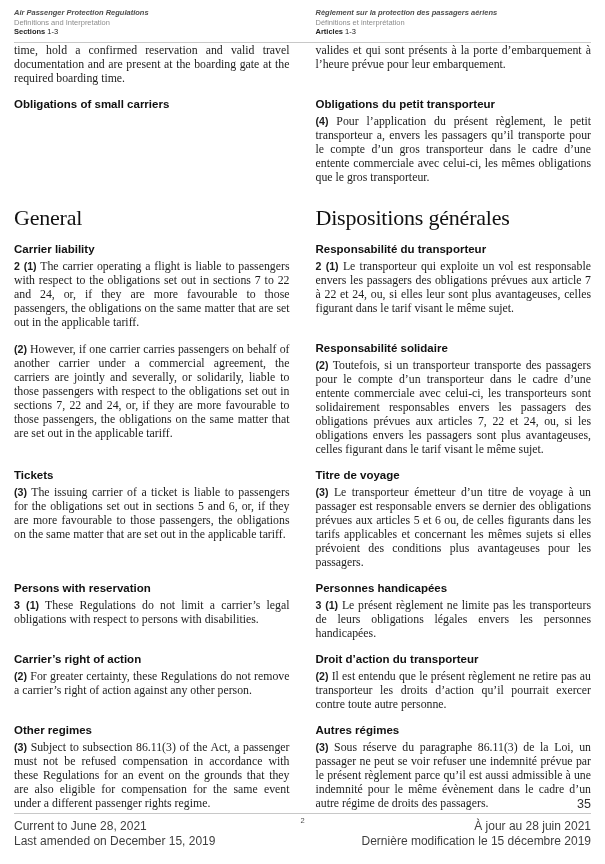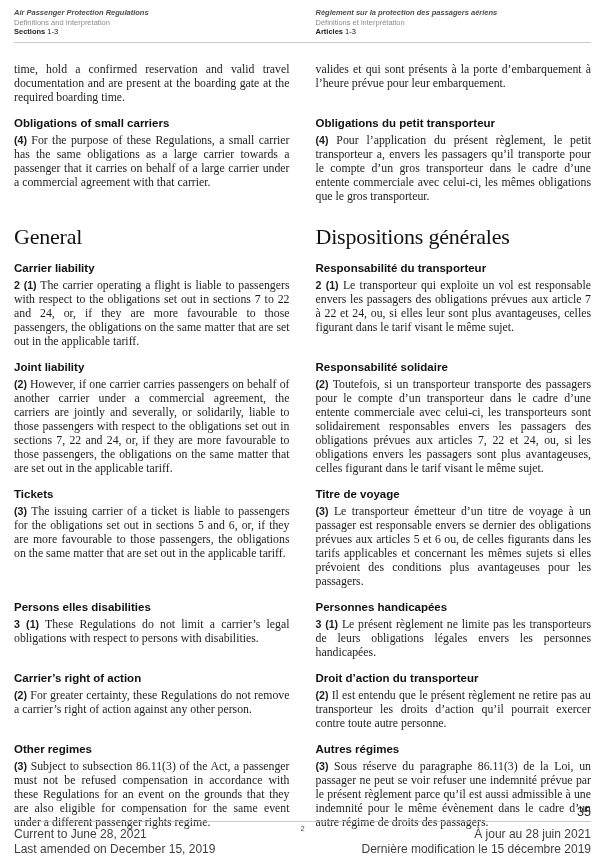--- a/index.html
+++ b/index.html
@@ -18,21 +18,21 @@
   }
   .header-grid {
     display: grid; grid-template-columns: 1fr 1fr; column-gap: 26px;
     font-family: "Liberation Sans", sans-serif; font-size: 7.5px; line-height: 9.5px;
   }
   .hd-title { font-style: italic; font-weight: bold; color: #4d4d4d; }
   .hd-subtitle { color: #8d8d8d; }
   .hd-range { color: #222; }
   .hd-range .bold { font-weight: bold; }
   
-  main { margin-top: 19px; }
+  main { }
   .section-row {
     display: grid; grid-template-columns: 1fr 1fr; column-gap: 26px;
     margin-top: 13px;
   }
   .section-row.continuation { margin-top: 0; }
   .section-row.part { margin-top: 21px; margin-bottom: 7px; }
   .sec-heading {
     font-family: "Liberation Sans", sans-serif; font-weight: bold;
     font-size: 11.5px; line-height: 13px; margin: 0 0 3px 0; color: #111;
   }
@@ -44,21 +44,21 @@
   p.body-para {
     margin: 0; font-size: 11.8px; line-height: 14px;
     text-align: justify; color: #1c1c1c;
   }
   .marker {
     font-family: "Liberation Sans", sans-serif; font-weight: bold;
     font-size: 10.6px;
   }
   
   .footer {
-    position: absolute; left: 14px; right: 14px; bottom: 7px;
+    position: absolute; left: 14px; right: 14px; bottom: 15px;
     font-family: "Liberation Sans", sans-serif;
   }
   .statute-page {
     text-align: right; font-size: 12.5px; color: #2e2e2e; margin-bottom: 2px;
     line-height: 13px;
   }
   .footer-rule { border-top: 1px solid #c8c8c8; position: relative; height: 0; }
   .sheet-page {
     position: absolute; top: 2px; left: 50%; transform: translateX(-50%);
     font-size: 7.5px; color: #4a4a4a;
@@ -99,21 +99,20 @@
       <div class="cell fr">
 
         <p class="body-para"> <span class="body-text">valides et qui sont présents à la porte d’embarquement à l’heure prévue pour leur embarquement.</span></p>
       </div>
     </div>
 
     <div class="section-row section">
       <div class="cell en">
         <h2 class="sec-heading">Obligations of small carriers</h2>
 
-        <p class="body-para"><span class="marker">(4)</span> <span class="body-text">For the purpose of these Regulations, a small carrier has the same obligations as a large carrier towards a passenger that it carries on behalf of a large carrier under a commercial agreement with that carrier.</span></p>
       </div>
       <div class="cell fr">
         <h2 class="sec-heading">Obligations du petit transporteur</h2>
 
         <p class="body-para"><span class="marker">(4)</span> <span class="body-text">Pour l’application du présent règlement, le petit transporteur a, envers les passagers qu’il transporte pour le compte d’un gros transporteur dans le cadre d’une entente commerciale avec celui-ci, les mêmes obligations que le gros transporteur.</span></p>
       </div>
     </div>
 
     <div class="section-row part">
       <div class="cell en">
@@ -136,21 +135,20 @@
       </div>
       <div class="cell fr">
         <h2 class="sec-heading">Responsabilité du transporteur</h2>
 
         <p class="body-para"><span class="marker">2 (1)</span> <span class="body-text">Le transporteur qui exploite un vol est responsable envers les passagers des obligations prévues aux article 7 à 22 et 24, ou, si elles leur sont plus avantageuses, celles figurant dans le tarif visant le même sujet.</span></p>
       </div>
     </div>
 
     <div class="section-row section">
       <div class="cell en">
-        <h2 class="sec-heading">Joint liability</h2>
 
         <p class="body-para"><span class="marker">(2)</span> <span class="body-text">However, if one carrier carries passengers on behalf of another carrier under a commercial agreement, the carriers are jointly and severally, or solidarily, liable to those passengers with respect to the obligations set out in sections 7, 22 and 24, or, if they are more favourable to those passengers, the obligations on the same matter that are set out in the applicable tariff.</span></p>
       </div>
       <div class="cell fr">
         <h2 class="sec-heading">Responsabilité solidaire</h2>
 
         <p class="body-para"><span class="marker">(2)</span> <span class="body-text">Toutefois, si un transporteur transporte des passagers pour le compte d’un transporteur dans le cadre d’une entente commerciale avec celui-ci, les transporteurs sont solidairement responsables envers les passagers des obligations prévues aux articles 7, 22 et 24, ou, si les obligations envers les passagers sont plus avantageuses, celles figurant dans le tarif visant le même sujet.</span></p>
       </div>
     </div>
 
@@ -162,21 +160,21 @@
       </div>
       <div class="cell fr">
         <h2 class="sec-heading">Titre de voyage</h2>
 
         <p class="body-para"><span class="marker">(3)</span> <span class="body-text">Le transporteur émetteur d’un titre de voyage à un passager est responsable envers se dernier des obligations prévues aux articles 5 et 6 ou, de celles figurants dans les tarifs applicables et concernant les mêmes sujets si elles prévoient des conditions plus avantageuses pour les passagers.</span></p>
       </div>
     </div>
 
     <div class="section-row section">
       <div class="cell en">
-        <h2 class="sec-heading">Persons elles disabilities</h2>
+        <h2 class="sec-heading">Persons with reservation</h2>
 
         <p class="body-para"><span class="marker">3 (1)</span> <span class="body-text">These Regulations do not limit a carrier’s legal obligations with respect to persons with disabilities.</span></p>
       </div>
       <div class="cell fr">
         <h2 class="sec-heading">Personnes handicapées</h2>
 
         <p class="body-para"><span class="marker">3 (1)</span> <span class="body-text">Le présent règlement ne limite pas les transporteurs de leurs obligations légales envers les personnes handicapées.</span></p>
       </div>
     </div>
 

